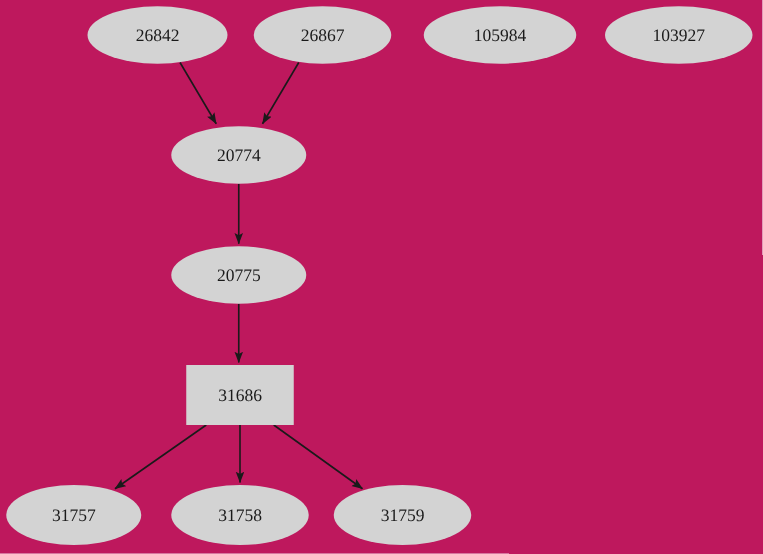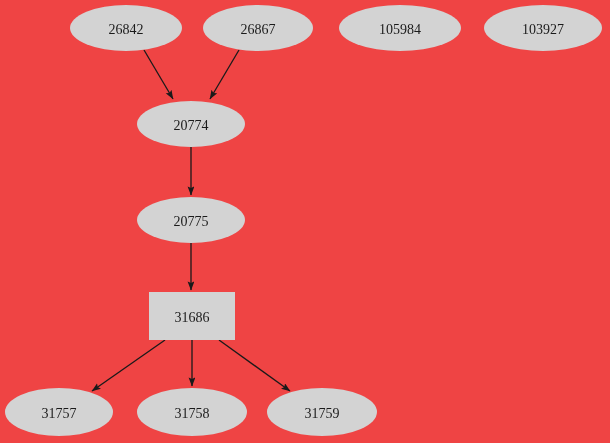--- a/index.html
+++ b/index.html
@@ -8,21 +8,21 @@
     padding: 0;
     background: #ffffff;
   }
   body {
     font-family: "Liberation Serif", "DejaVu Serif", serif;
   }
   #graph-canvas {
     position: relative;
     width: 610px;
     height: 443px;
-    background: #ef4444;
+    background: #be185d;
     overflow: hidden;
   }
   #graph-svg {
     position: absolute;
     top: 0;
     left: 0;
     width: 610px;
     height: 443px;
     display: block;
   }

